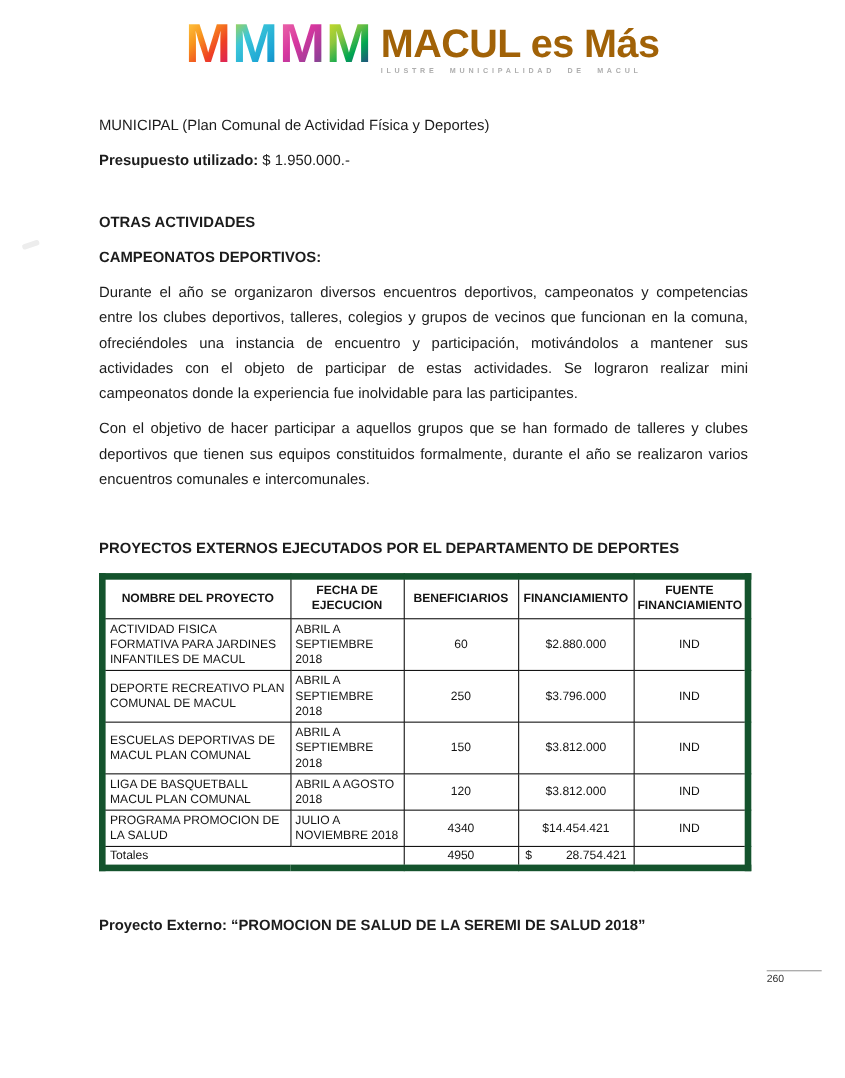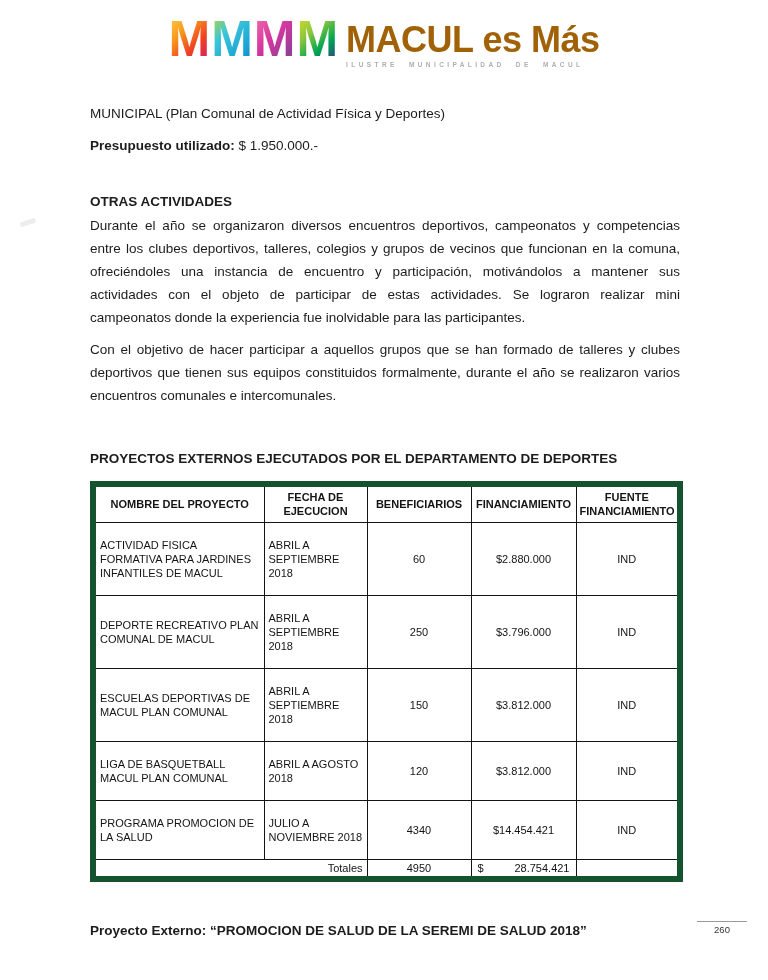--- a/index.html
+++ b/index.html
@@ -57,38 +57,38 @@
     table-layout:fixed; border:6px solid #14532d;
   }
   .projects th, .projects td {
     border:1.5px solid #141414; font-size:11px; color:#141414;
     vertical-align:middle; overflow:hidden;
   }
   .projects th {
     font-weight:700; text-align:center; line-height:14px;
     height:38px; padding:2px 3px;
   }
-  .projects td { line-height:14px; padding:15px 4px; }
+  .projects td { line-height:14px; padding:2px 4px; }
   .col-nombre { width:171px; }
   .col-fecha  { width:103px; }
   .col-benef  { width:104px; }
   .col-fin    { width:105px; }
   .col-fuente { width:104px; }
   .cell-left  { text-align:left; }
   .cell-center{ text-align:center; }
   tr.r-tall  td { height:46px; }
   tr.r-mid   td { height:31px; }
   tr.r-total td { height:16px; padding-top:1px; padding-bottom:1px; }
-  td.totales-label { text-align:right; }
+  td.totales-label { text-align:left; }
   td.total-money { padding:1px 6px; }
   .money-split { display:flex; justify-content:space-between; align-items:center; }
   td.empty-open { border:none; background:#ffffff; }
   
   .footer-pageno {
-    position:absolute; right:21px; top:921px; width:50px; text-align:center;
+    position:absolute; right:21px; top:882px; width:50px; text-align:left;
   }
   .footer-line { border-top:1px solid #9a9a9a; height:0; margin-bottom:2px; }
   .footer-num { font-size:9.5px; color:#333333; }
   .scan-artifact {
     position:absolute; left:20px; top:220px; width:16px; height:5px;
     background:#ededed; transform:rotate(-18deg); border-radius:2px;
   }
 </style>
 </head>
 <body>
@@ -109,20 +109,21 @@
       <span class="logo-subtitle">ILUSTRE MUNICIPALIDAD DE MACUL</span>
     </div>
   </div>
 
   <div class="content">
 
     <p class="bodytext">MUNICIPAL (Plan Comunal de Actividad Física y Deportes)</p>
     <p class="bodytext"><span class="b">Presupuesto utilizado:</span><span> $ 1.950.000.-</span></p>
 
     <p class="head-underline mt-lg">OTRAS ACTIVIDADES</p>
+    <p class="bodytext b" style="margin-top:9px;">CAMPEONATOS DEPORTIVOS:</p>
     <p class="bodytext" style="margin-top:1px;">Durante el año se organizaron diversos encuentros deportivos, campeonatos y competencias entre los clubes deportivos, talleres, colegios y grupos de vecinos que funcionan en la comuna, ofreciéndoles una instancia de encuentro y participación, motivándolos a mantener sus actividades con el objeto de participar de estas actividades. Se lograron realizar mini campeonatos donde la experiencia fue inolvidable para las participantes.</p>
     <p class="bodytext" style="margin-top:3px;">Con el objetivo de hacer participar a aquellos grupos que se han formado de talleres y clubes deportivos que tienen sus equipos constituidos formalmente, durante el año se realizaron varios encuentros comunales e intercomunales.</p>
 
     <p class="head-underline mt-table-head">PROYECTOS EXTERNOS EJECUTADOS POR EL DEPARTAMENTO DE DEPORTES</p>
 
     <table class="projects">
       <tbody>
           <tr>
         <th class="col-nombre">NOMBRE DEL PROYECTO</th>
         <th class="col-fecha">FECHA DE EJECUCION</th>

